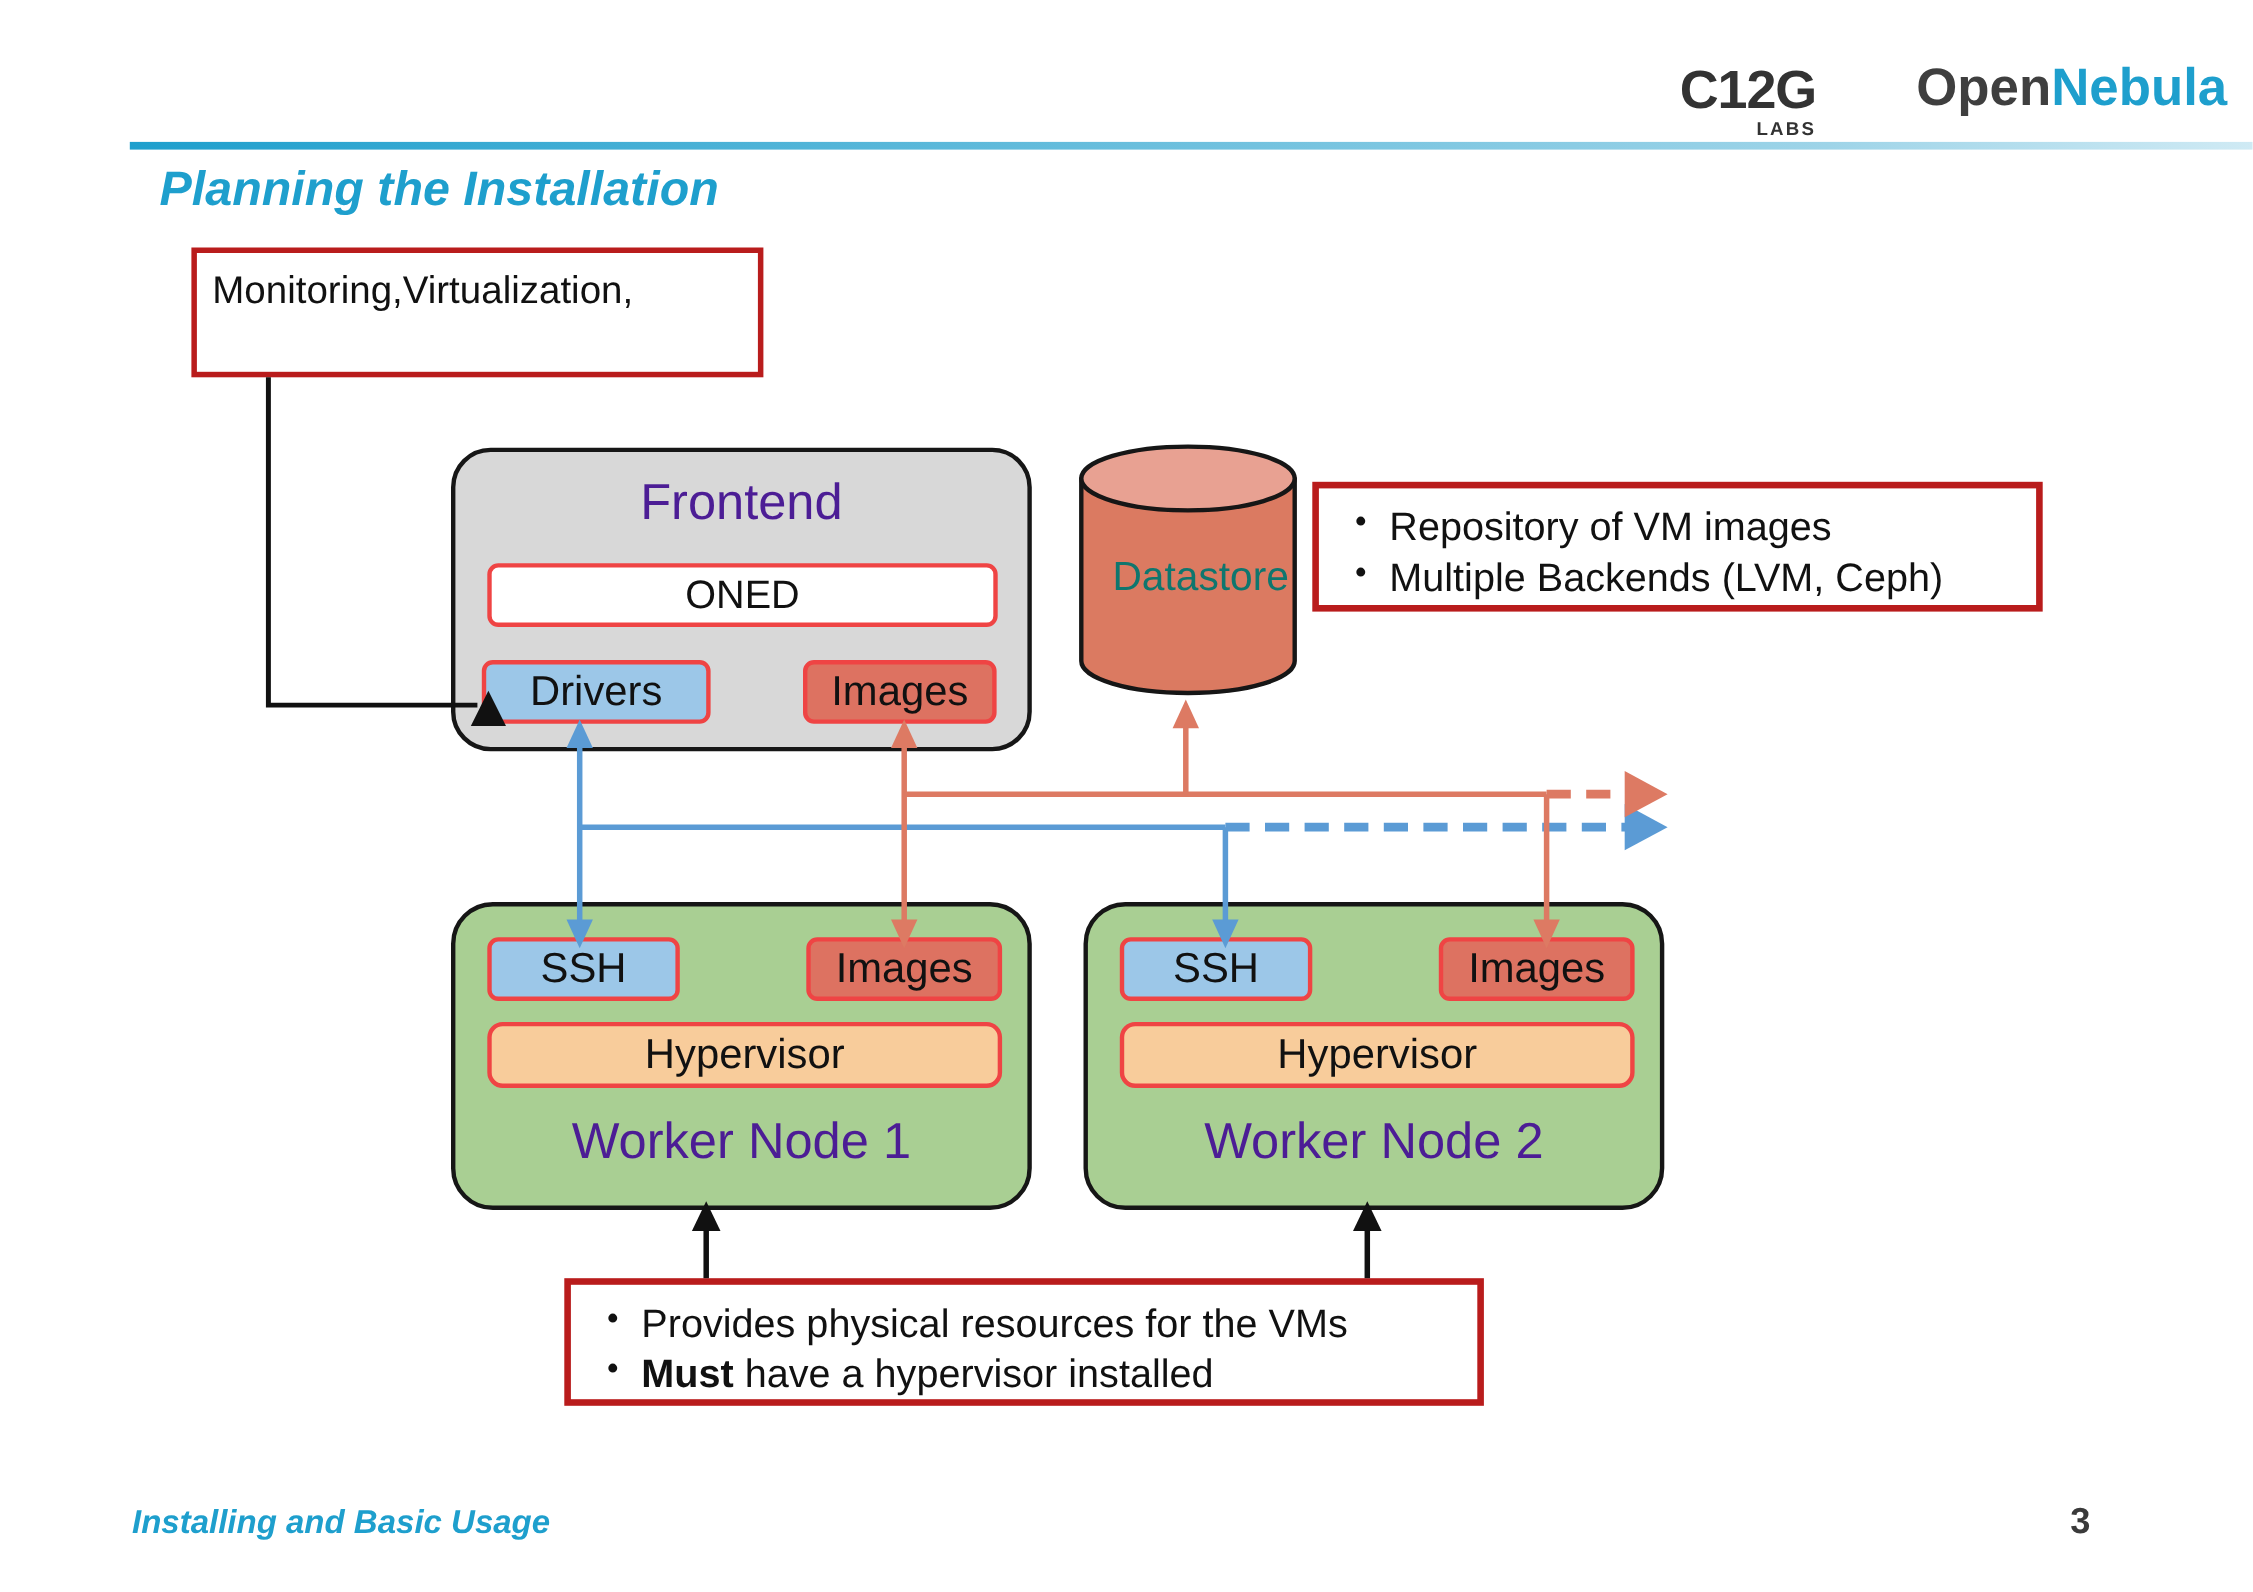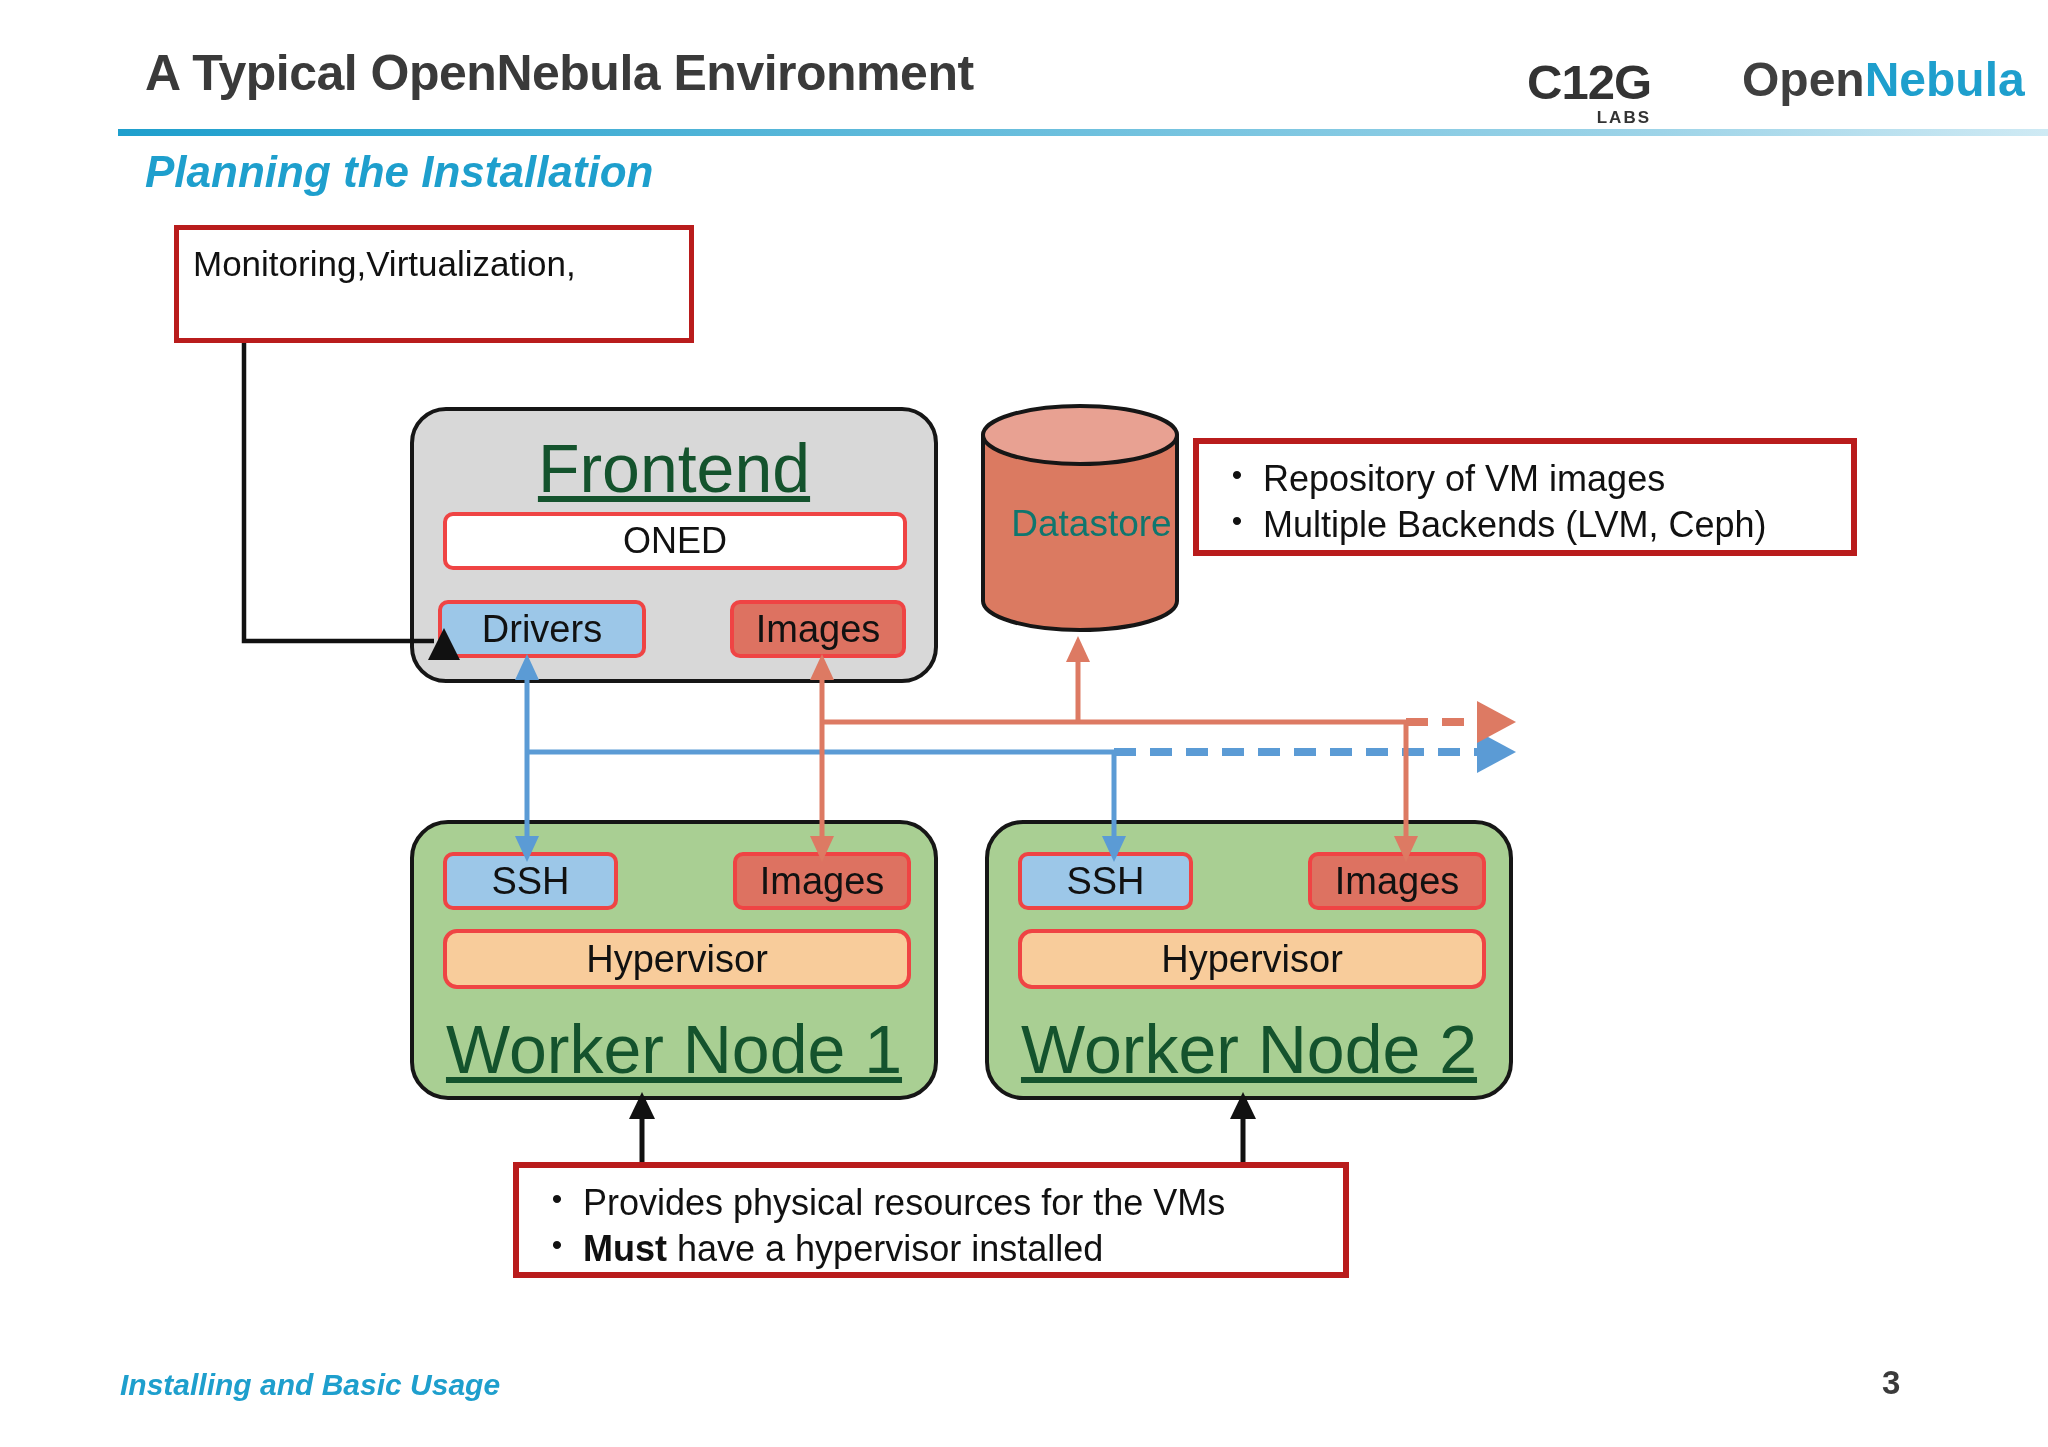--- a/index.html
+++ b/index.html
@@ -24,21 +24,21 @@
   .note-datastore{left:1193px;top:438px;width:664px;height:118px;padding:12px 18px 0 12px;font-size:36px;}
   .note-worker{left:513px;top:1162px;width:836px;height:116px;padding:12px 18px 0 12px;font-size:36px;}
   .brow{display:flex;line-height:1.28;}
   .brow .bullet{width:52px;text-align:center;flex:0 0 auto;font-size:30px;}
   
   .bigbox{position:absolute;box-sizing:border-box;border:4px solid #161616;}
   .frontend{left:410px;top:407px;width:528px;height:276px;border-radius:36px;background:var(--box-gray,#d8d8d8);}
   .worker{top:820px;width:528px;height:280px;border-radius:38px;background:var(--box-green,#a9cf93);}
   .worker1{left:410px;}
   .worker2{left:985px;}
-  .bigbox-title{position:absolute;width:100%;text-align:center;font-size:68px;color:#14532d;text-decoration:underline;}
+  .bigbox-title{position:absolute;width:100%;text-align:center;font-size:46px;color:#4c1d95;}
   .frontend-title{top:18px;}
   .worker-title{top:186px;}
   .chip{position:absolute;box-sizing:border-box;border:4px solid #ef4444;border-radius:10px;
         display:flex;align-items:center;justify-content:center;font-size:38px;color:#111;}
   .chip-oned{left:443px;top:512px;width:464px;height:58px;background:#fff;font-size:36px;}
   .chip-blue{background:var(--box-blue,#9cc7e8);}
   .chip-red{background:var(--box-red,#dd7261);}
   .chip-peach{background:var(--box-peach,#f8cc9b);border-radius:14px;}
   .ds-label{position:absolute;left:982px;top:503px;width:219px;text-align:center;font-size:37px;color:#0f766e;}
   
@@ -46,21 +46,20 @@
   .footer-page{position:absolute;left:1882px;top:1364px;font-size:33px;font-weight:700;color:#3a3a3a;}
   
   .overlay{position:absolute;left:0;top:0;width:2048px;height:1447px;z-index:6;pointer-events:none;}
   .bold{font-weight:700;}
 </style>
 </head>
 <body>
 
 <div id="slide">
 
-  <div class="title">A Typical OpenNebula Environment</div>
   <div class="logoC12G">
     <span class="main">C12G</span>
     <span class="sub">LABS</span>
   </div>
   <div class="logoON"><span class="open">Open</span><span class="nebula">Nebula</span></div>
   <div class="rule"></div>
   <div class="subtitle">Planning the Installation</div>
 
   <div class="note note-monitoring">
     <div>Monitoring,Virtualization,</div>

